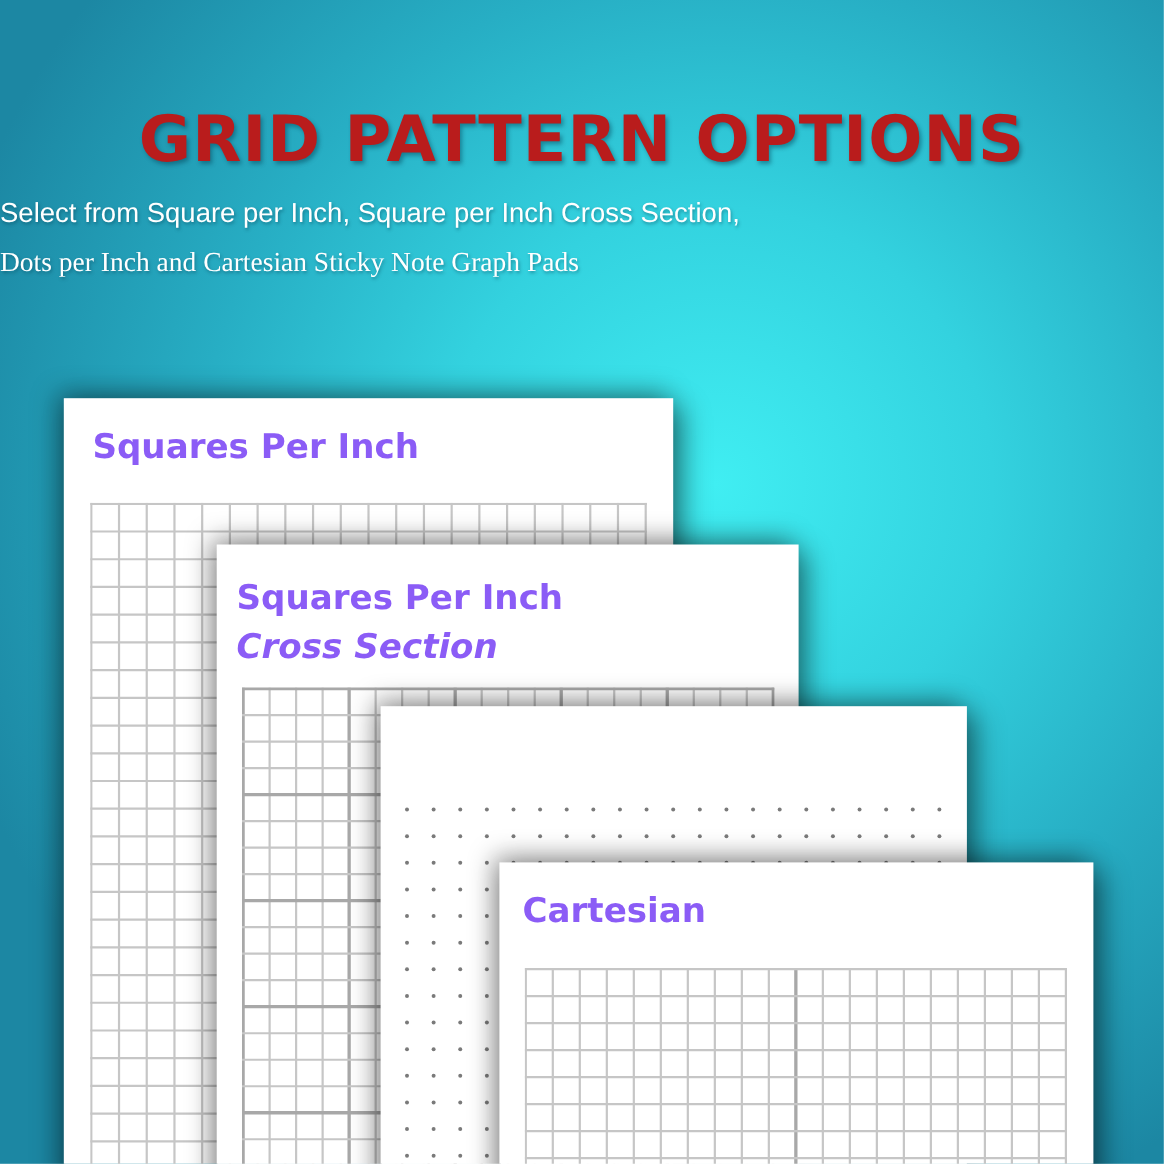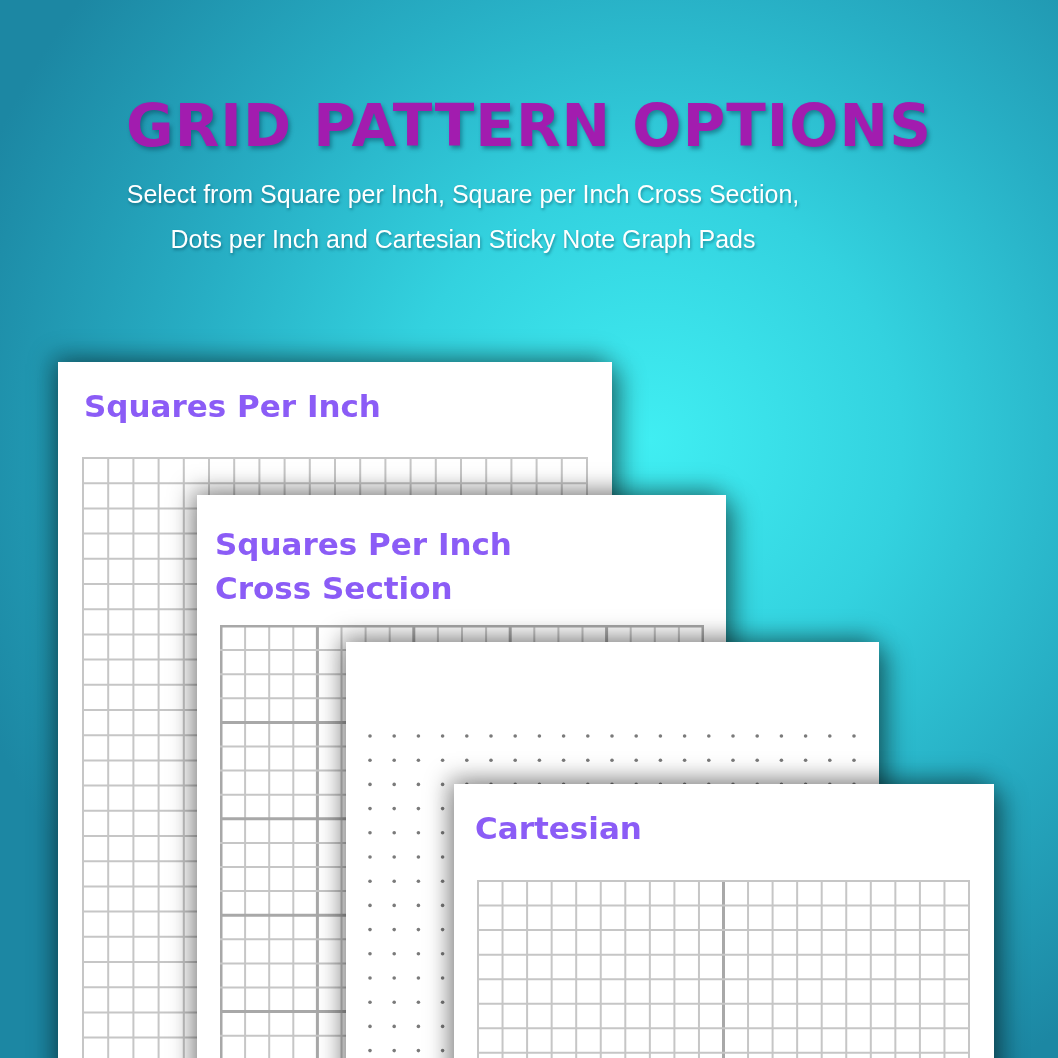--- a/index.html
+++ b/index.html
@@ -3,31 +3,31 @@
   <meta charset="utf-8">
   <style>
     html, body { margin: 0; padding: 0; }
     body {
       width: 1058px; height: 1058px; overflow: hidden; position: relative;
       background: radial-gradient(ellipse 720px 720px at 650px 440px, #40eef2 0%, #33d2df 35%, #27aec4 65%, #1c87a3 100%);
       font-family: "DejaVu Sans", "Liberation Sans", sans-serif;
     }
     .headline {
       position: absolute; left: 0; top: 92px; width: 1058px; text-align: center;
-      color: #a21caf; font-weight: bold; font-size: 58px; letter-spacing: 1px;
+      color: #b91c1c; font-weight: bold; font-size: 58px; letter-spacing: 1px;
       font-family: "DejaVu Sans", sans-serif;
       text-shadow: 2px 3px 4px rgba(0,60,80,0.45);
     }
     .subline {
-      position: absolute; left: 0; width: 926px; text-align: center;
+      position: absolute; left: 0; width: 926px; text-align: left;
       color: #fff; font-size: 25px; font-family: "Liberation Sans", sans-serif;
       text-shadow: 1px 2px 3px rgba(0,60,80,0.45);
     }
     .sub1 { top: 180px; }
-    .sub2 { top: 225px; }
+    .sub2 { top: 225px; font-family: Liberation Serif, serif; }
     .card {
       position: absolute; background: #fff;
       box-shadow: -6px -6px 22px rgba(0,0,0,0.35), 8px 8px 24px rgba(0,0,0,0.45);
     }
     .card-title {
       position: absolute; color: #8b5cf6; font-weight: bold; font-size: 31px;
       font-family: "DejaVu Sans", sans-serif; line-height: 44px; white-space: nowrap;
     }
     .grid { position: absolute; }
     .grid svg { display: block; }
@@ -89,21 +89,21 @@
         <line x1="0" y1="555.4" x2="506" y2="555.4" stroke="#c6c6c6" stroke-width="2"></line>
         <line x1="0" y1="580.6" x2="506" y2="580.6" stroke="#c6c6c6" stroke-width="2"></line>
         <line x1="0" y1="605.8" x2="506" y2="605.8" stroke="#c6c6c6" stroke-width="2"></line>
         <line x1="0" y1="631" x2="506" y2="631" stroke="#c6c6c6" stroke-width="2"></line>
       </svg>
   </div>
 </div>
 
 <div class="card" style="left:197px; top:495px; width:529px; height:600px;">
   <div class="card-title" style="left:18px; top:27px;">Squares Per Inch</div>
-  <div class="card-title" style="left:18px; top:71px;">Cross Section</div>
+  <div class="card-title" style="left:18px; top:71px;font-style:italic;">Cross Section</div>
   <div class="grid" style="left:23px; top:130px;">
     <svg id="g2" width="484" height="460">
         <line x1="1" y1="0" x2="1" y2="458.90000000000003" stroke="#a8a8a8" stroke-width="3"></line>
         <line x1="25.1" y1="0" x2="25.1" y2="458.90000000000003" stroke="#c6c6c6" stroke-width="2"></line>
         <line x1="49.2" y1="0" x2="49.2" y2="458.90000000000003" stroke="#c6c6c6" stroke-width="2"></line>
         <line x1="73.30000000000001" y1="0" x2="73.30000000000001" y2="458.90000000000003" stroke="#c6c6c6" stroke-width="2"></line>
         <line x1="97.4" y1="0" x2="97.4" y2="458.90000000000003" stroke="#a8a8a8" stroke-width="3"></line>
         <line x1="121.5" y1="0" x2="121.5" y2="458.90000000000003" stroke="#c6c6c6" stroke-width="2"></line>
         <line x1="145.60000000000002" y1="0" x2="145.60000000000002" y2="458.90000000000003" stroke="#c6c6c6" stroke-width="2"></line>
         <line x1="169.70000000000002" y1="0" x2="169.70000000000002" y2="458.90000000000003" stroke="#c6c6c6" stroke-width="2"></line>

